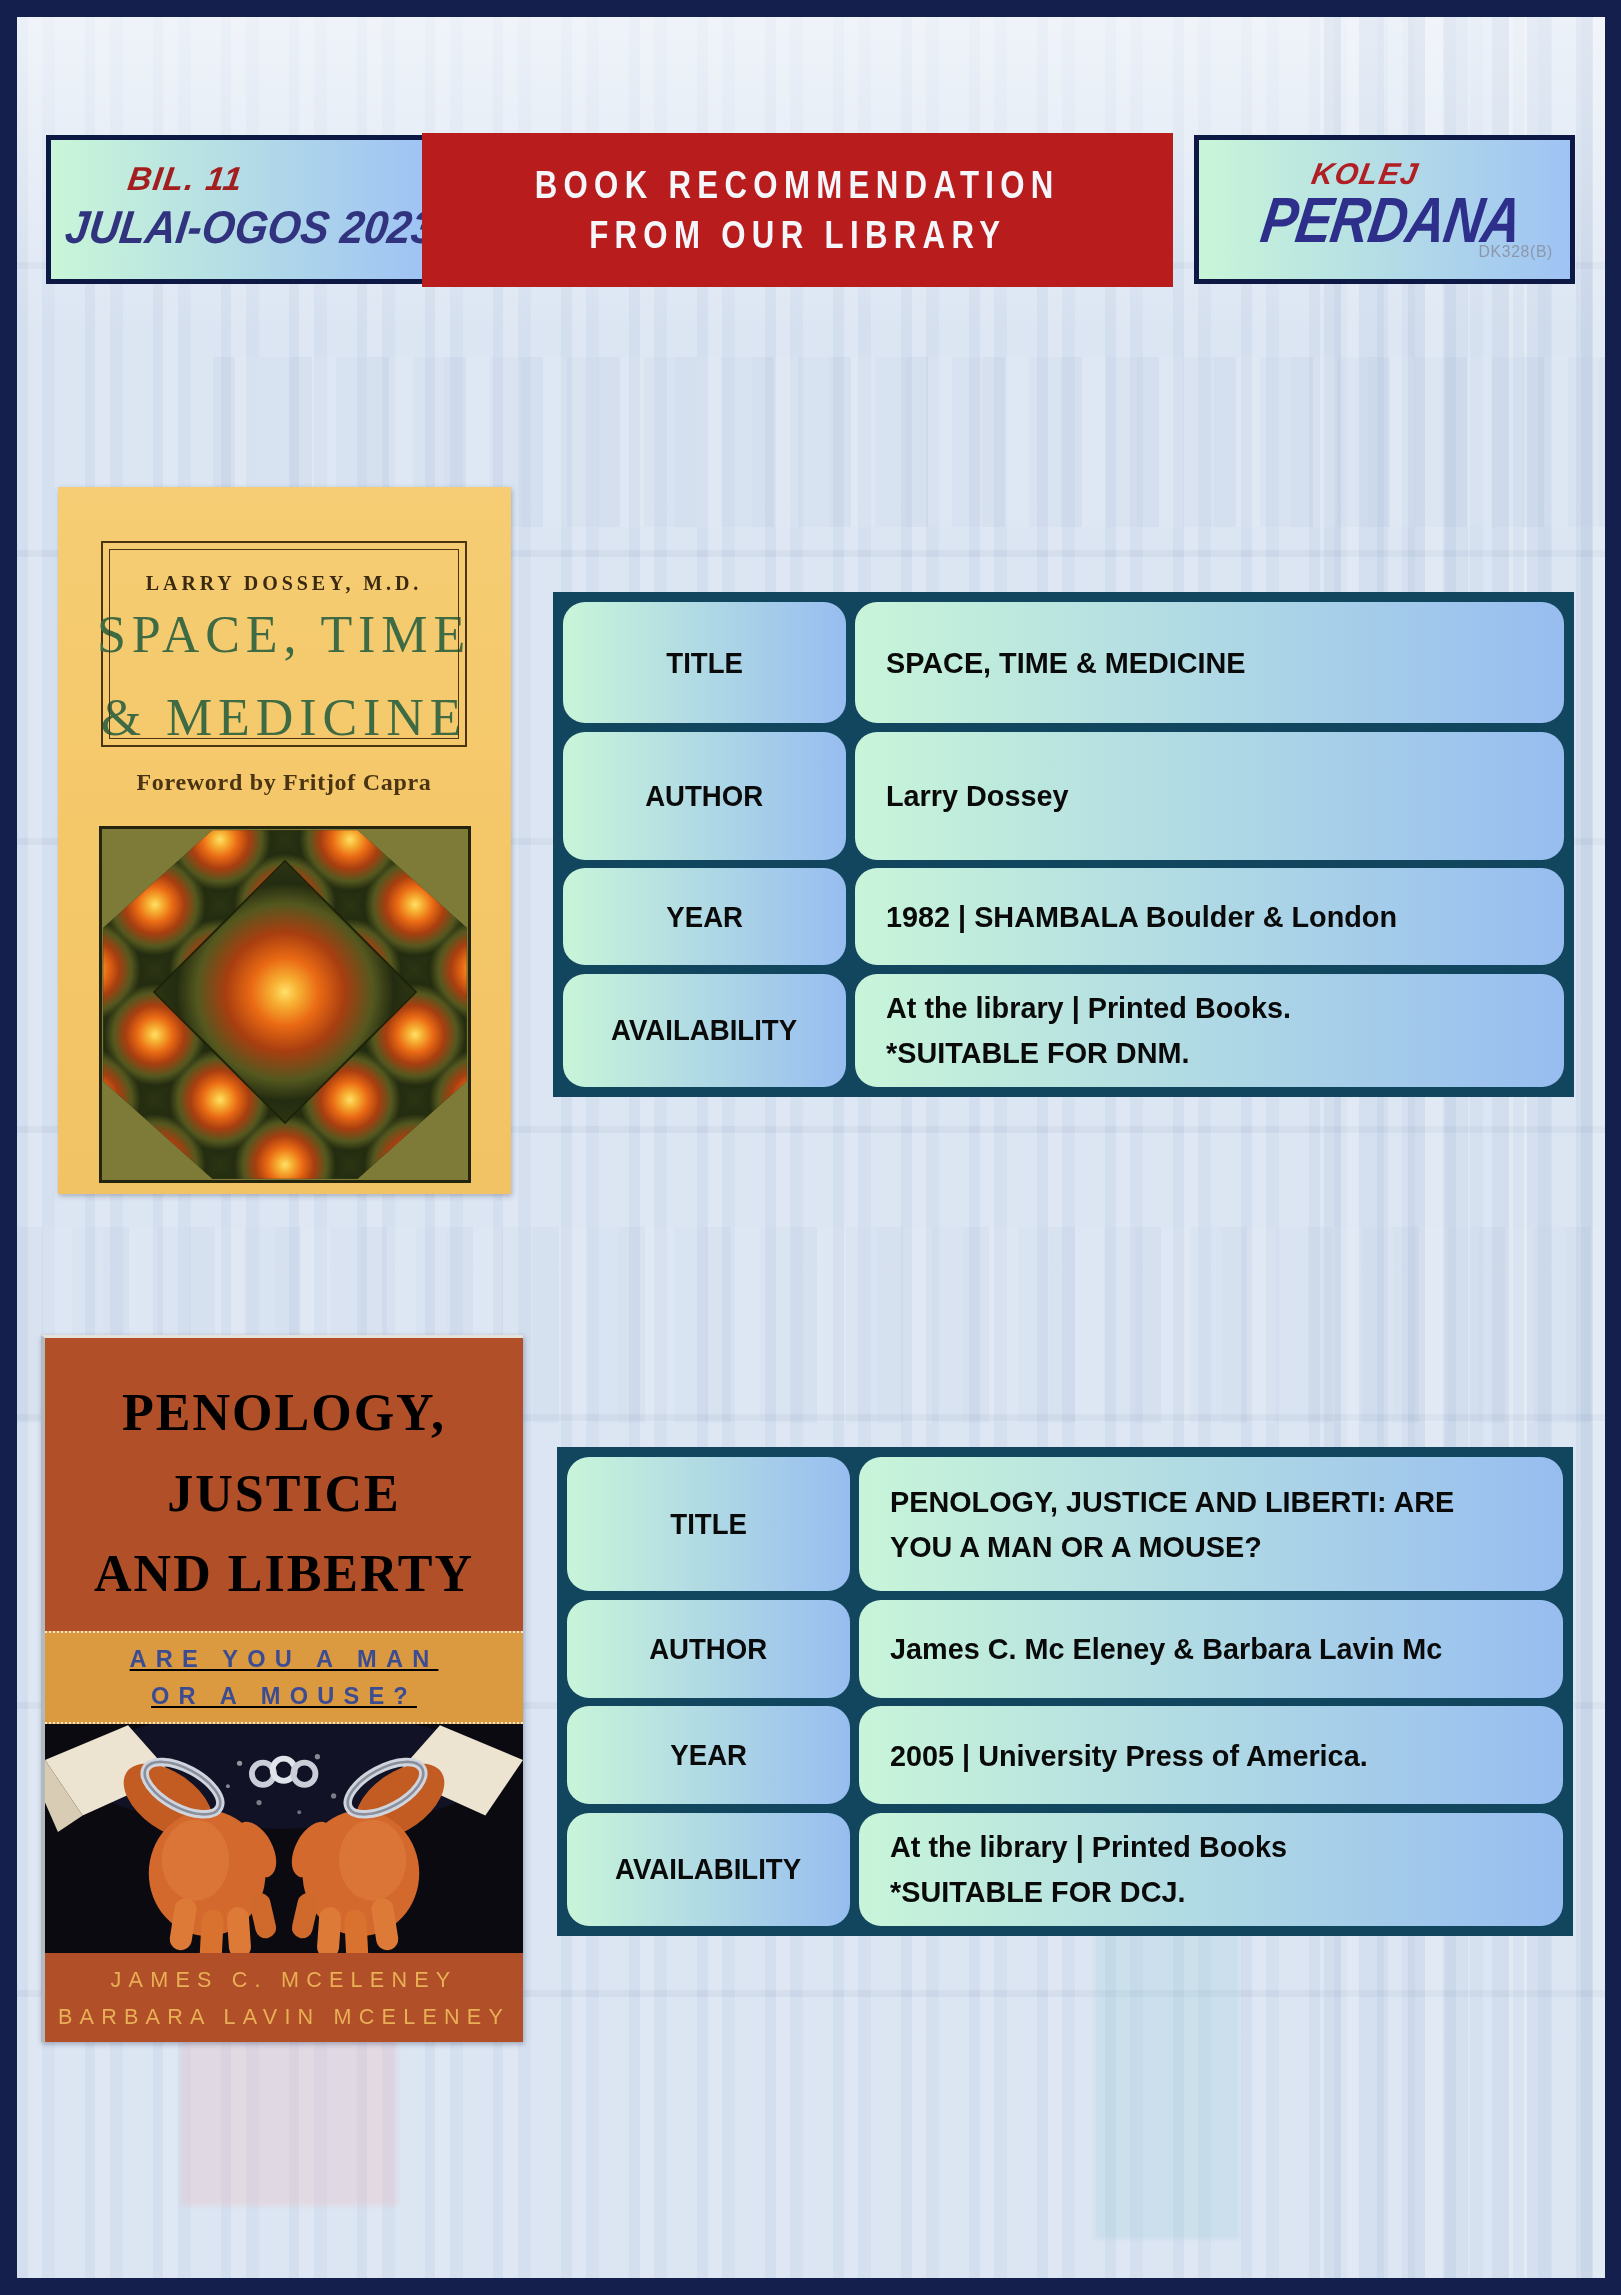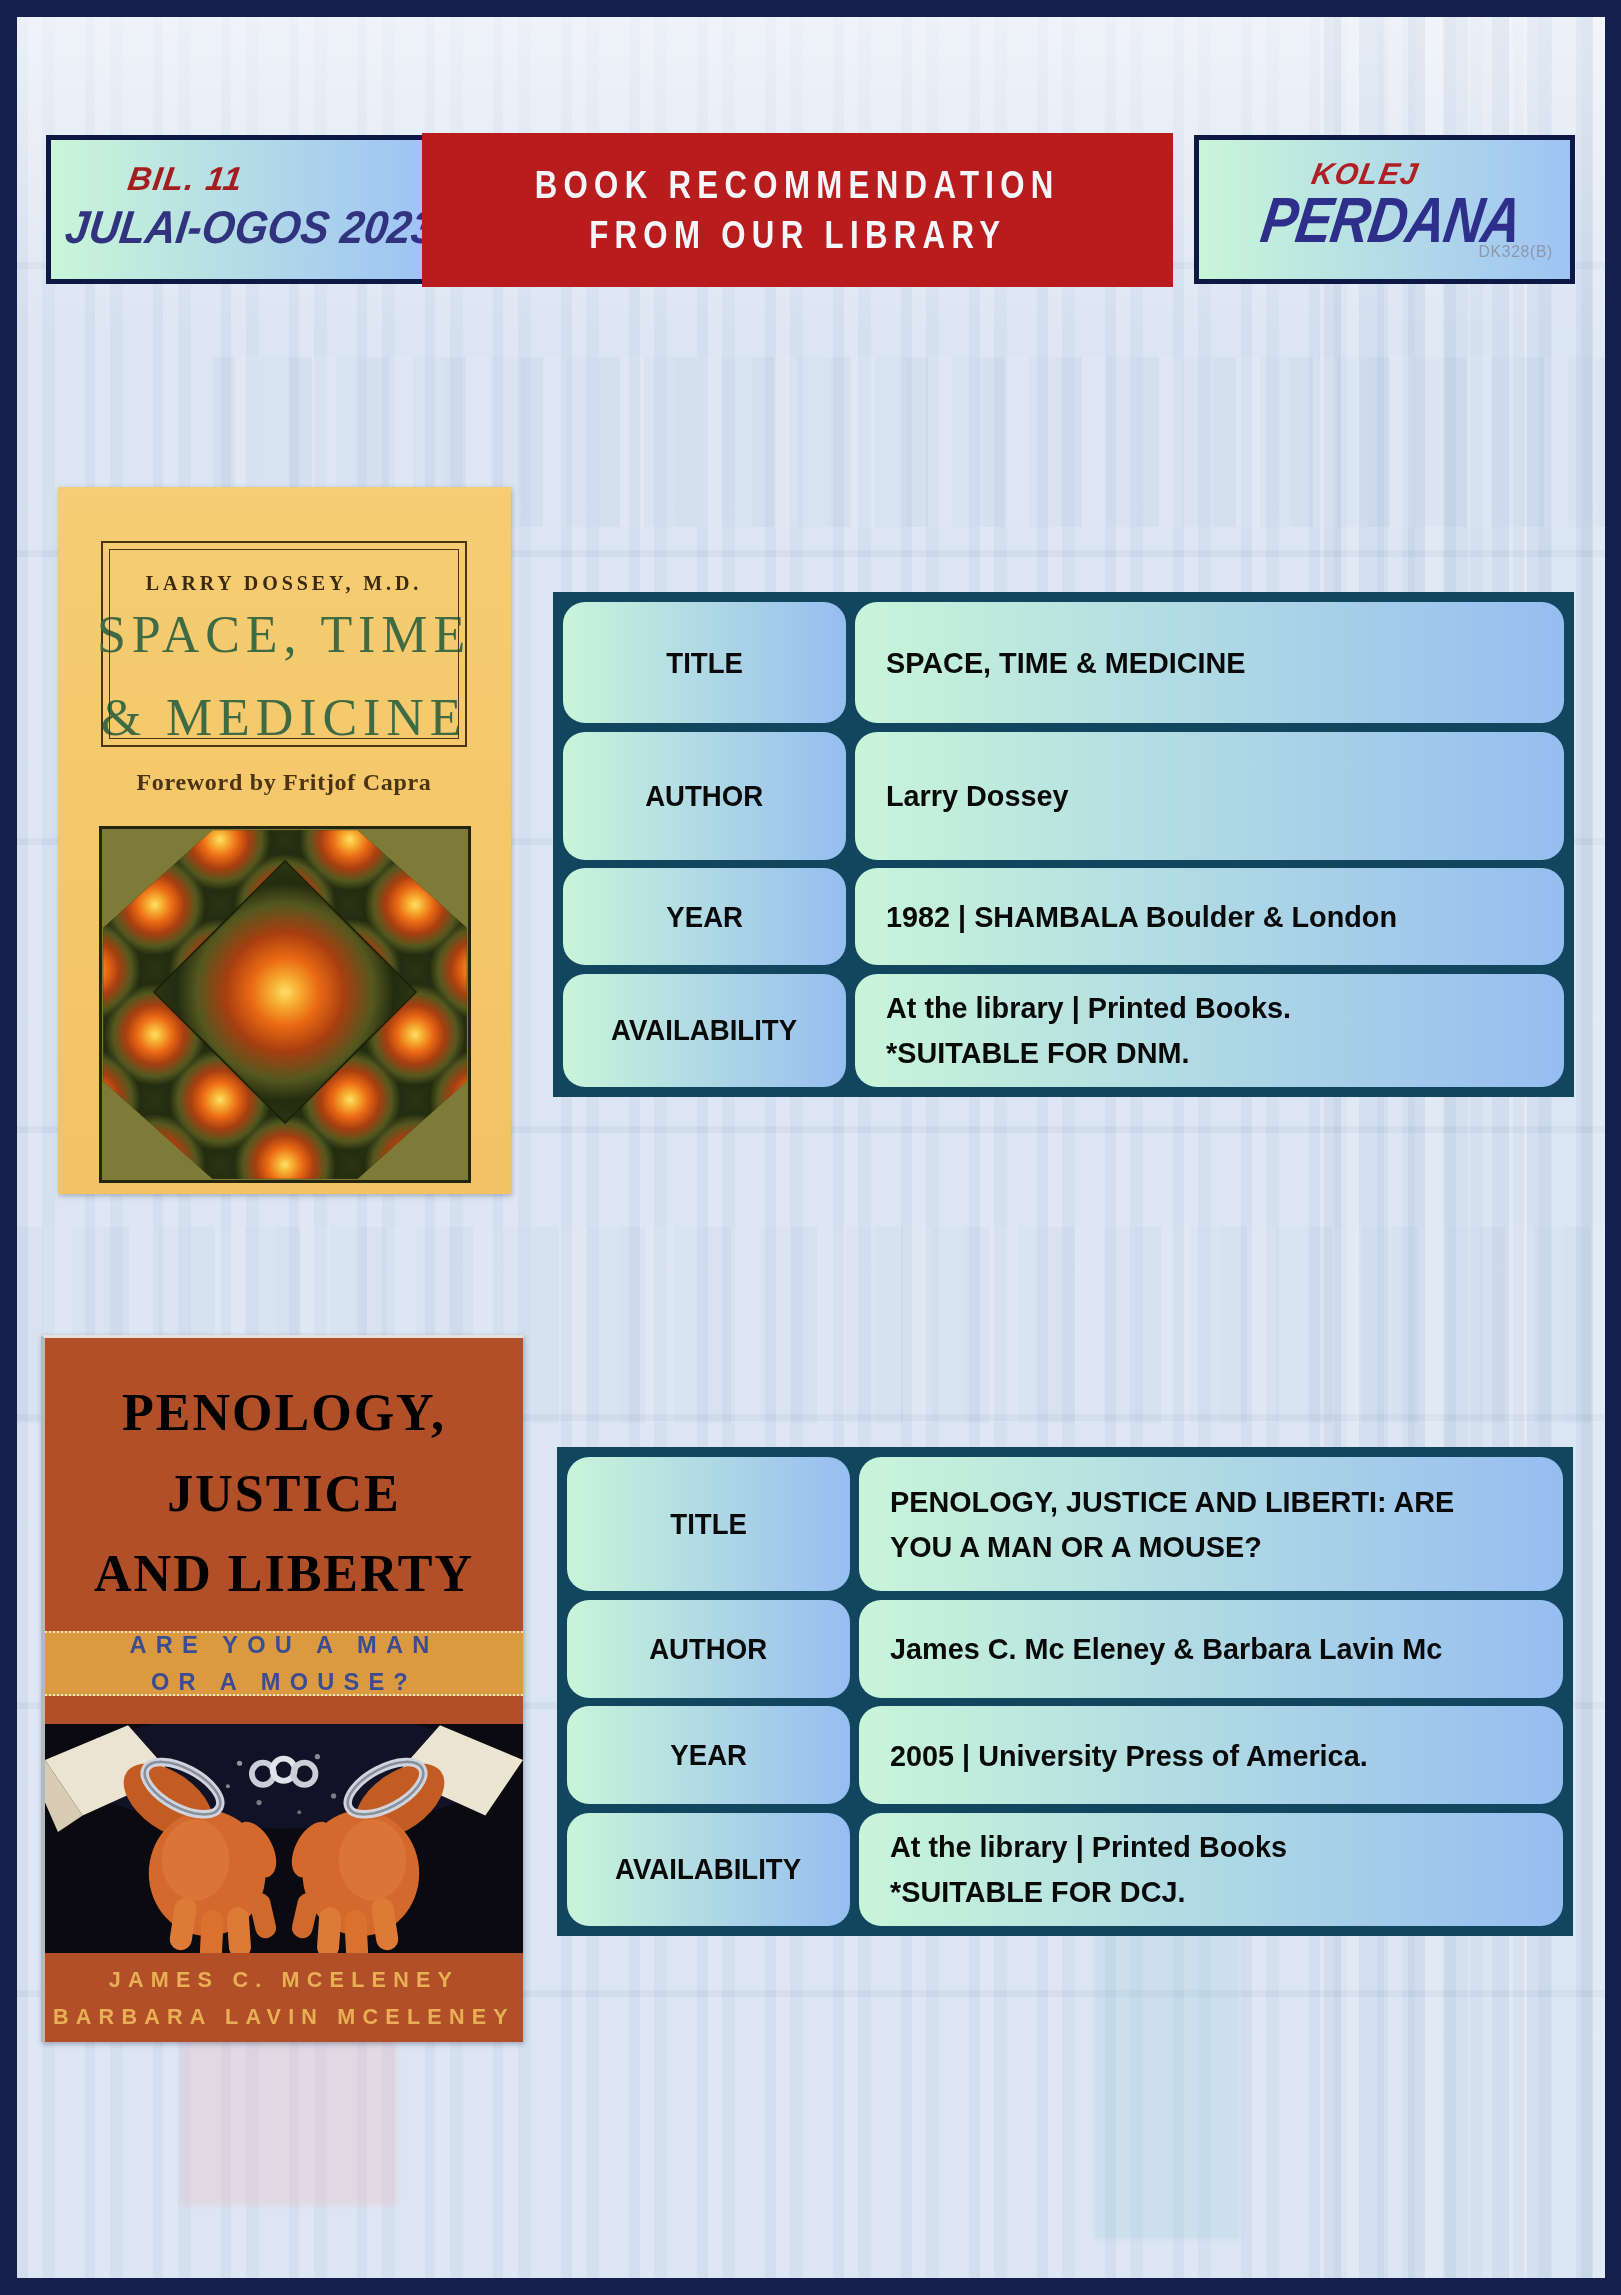--- a/index.html
+++ b/index.html
@@ -59,26 +59,26 @@
   .cell{background:linear-gradient(90deg,#c8f5d9,#97bdf0);display:flex;align-items:center;border-radius:22px;}
   .cell-label{justify-content:center;}
   .cell-label span{font-size:30px;font-weight:700;color:#0a0a0a;letter-spacing:0px;transform:scaleX(.92);}
   .cell-value{padding-left:31px;padding-right:85px;flex-direction:column;align-items:flex-start;justify-content:center;}
   .cell-value span{font-size:30px;font-weight:700;color:#0a0a0a;line-height:1.5;transform:scaleX(.96);transform-origin:0 50%;}
 
   
   .cover2{position:absolute;left:41px;top:1335px;width:482px;height:707px;background:#b04f28;box-shadow:1.3px 2px 5.2px rgba(60,70,100,.4);border-left:4.6px solid #b2bac0;border-top:3.3px solid #e4e2da;box-sizing:border-box;}
   .c2-red-top{position:absolute;left:0;right:0;top:19.6px;height:273px;display:flex;flex-direction:column;align-items:center;justify-content:center;}
   .c2-title{font-family:"Liberation Serif",serif;font-weight:700;font-size:52px;letter-spacing:2px;color:#000000;line-height:1.55;white-space:nowrap;}
-  .c2-gold{position:absolute;left:0;right:0;top:293px;height:65px;background:#dc9a40;border-top:2px dotted rgba(252,244,224,.85);border-bottom:2px dotted rgba(252,244,224,.85);box-sizing:border-box;display:flex;flex-direction:column;align-items:center;justify-content:center;}
+  .c2-gold{position:absolute;left:0;right:0;top:293px;height:93px;background:#dc9a40;border-top:2px dotted rgba(252,244,224,.85);border-bottom:2px dotted rgba(252,244,224,.85);box-sizing:border-box;display:flex;flex-direction:column;align-items:center;justify-content:center;text-decoration:underline;}
   .c2-sub{font-size:23.6px;font-weight:600;letter-spacing:9.2px;color:#3c4c93;line-height:1.55;white-space:nowrap;}
   .c2-photo{position:absolute;left:0;right:0;top:386px;height:229px;background:#0a0a10;}
   .c2-photo svg{display:block;width:100%;height:100%;}
   .c2-red-bottom{position:absolute;left:0;right:0;top:615px;height:92px;display:flex;flex-direction:column;align-items:center;justify-content:center;}
-  .c2-authorline{font-size:21.6px;font-weight:700;letter-spacing:7.2px;color:#e9af55;line-height:1.7;white-space:nowrap;}
+  .c2-authorline{font-size:21.6px;font-weight:400;letter-spacing:7.2px;color:#e9af55;line-height:1.7;white-space:nowrap;}
 </style>
 </head>
 <body>
 
 <div class="page">
   <div class="canvas">
     <div class="bg-texture"></div>
     <div class="bg-right-shelf"></div>
     <div class="bg-shelf-band-1"></div>
     <div class="bg-shelf-band-2"></div>

